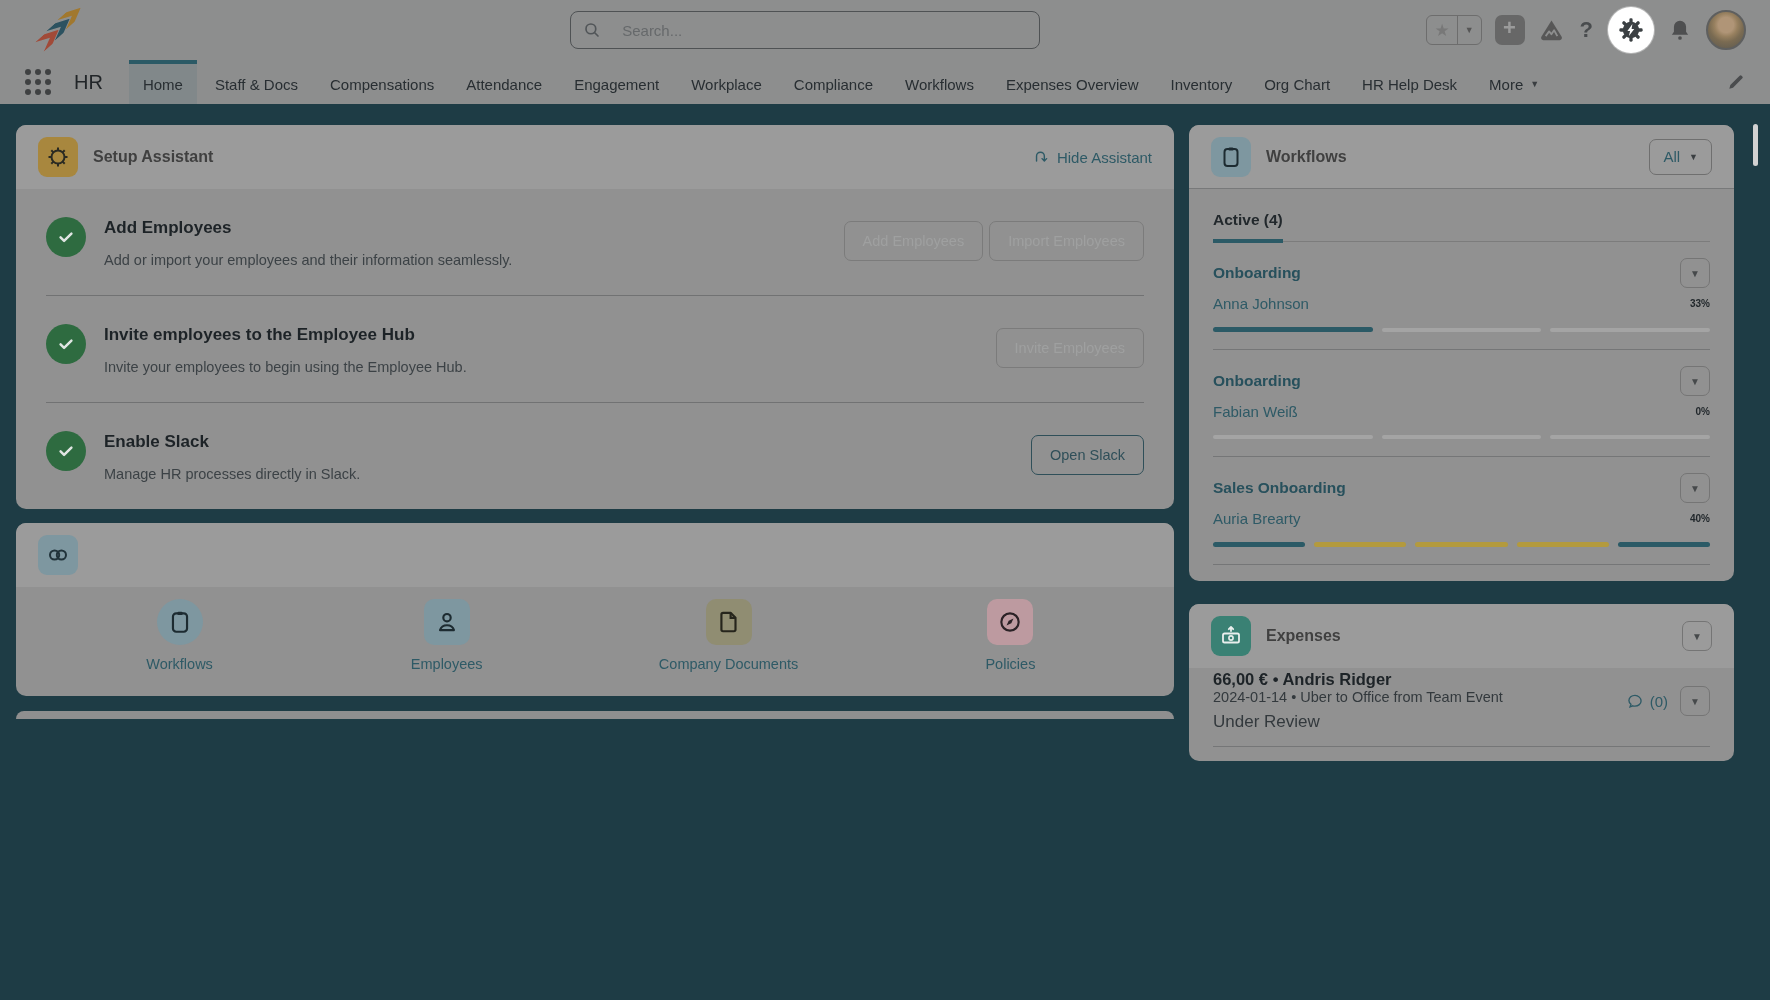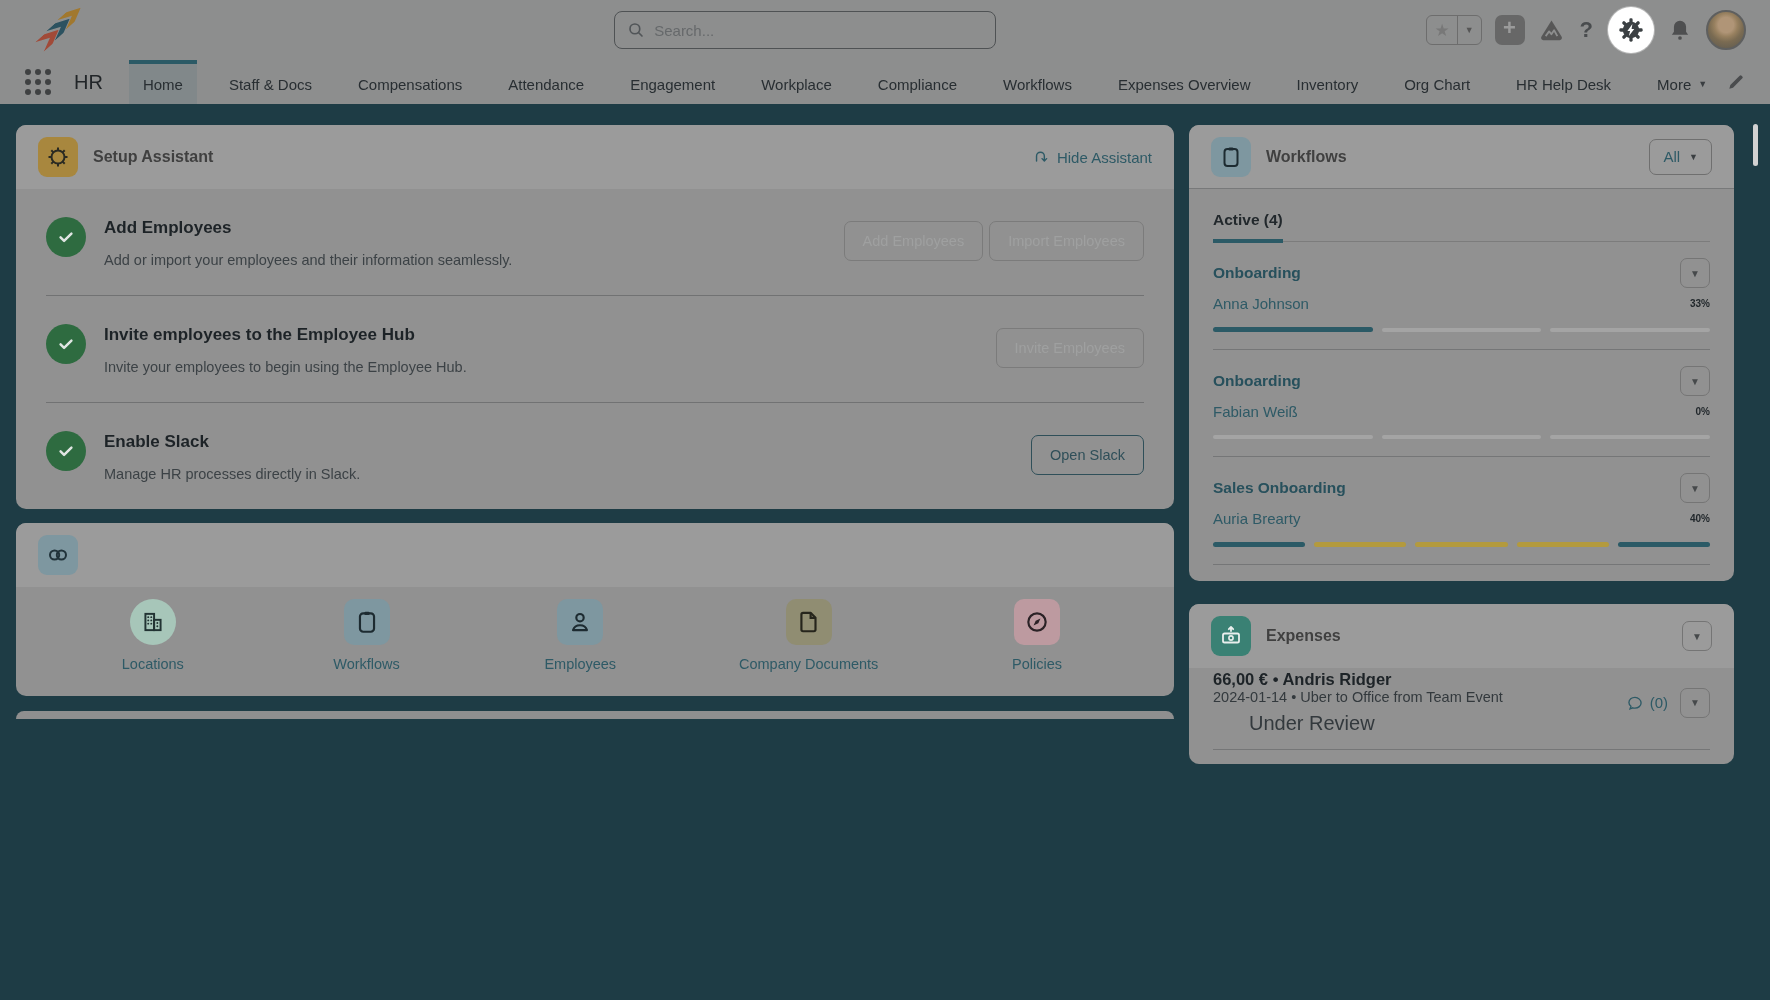--- a/index.html
+++ b/index.html
@@ -10,22 +10,22 @@
   .topbar { background:#8d8e8e; height:104px; display:flex; flex-direction:column; }
   .row1 { height:60px; display:flex; align-items:center; padding:0 24px; }
   .logo-wrap { width:160px; display:flex; align-items:flex-start; padding-left:14px; }
   .logo { position:relative; width:50px; height:42px; margin-top:2px; }
   .logo span { position:absolute; width:26px; height:13px;
     clip-path:polygon(0 0, 45% 0, 100% 50%, 45% 100%, 0 100%, 55% 50%); transform:rotate(-42deg); }
   .logo .l1 { background:#a1782e; left:20px; top:0; }
   .logo .l2 { background:#2c5260; left:9px;  top:11px; }
   .logo .l3 { background:#a14a38; left:-2px; top:22px; }
   .search-zone { flex:1; display:flex; justify-content:center; }
-  .search-box { width:382px; height:38px; border:1.5px solid #4f5254; border-radius:8px;
-    display:flex; align-items:center; padding:0 12px; gap:9px; background:transparent; }
+  .search-box { width:470px; height:38px; border:1.5px solid #4f5254; border-radius:8px;
+    display:flex; align-items:center; padding:0 12px; gap:21px; background:transparent; }
   .search-box svg { flex:0 0 auto; }
   .search-box input { border:none; outline:none; background:transparent; font-size:15px;
     color:#3c4145; width:100%; font-family:"Liberation Sans",sans-serif; }
   .search-box input::placeholder { color:#66696b; }
   .top-icons { display:flex; align-items:center; gap:13px; }
   .star-split { display:flex; border:1.5px solid #6d6d6d; border-radius:6px; height:30px; overflow:hidden; }
   .star-split .cell { display:flex; align-items:center; justify-content:center; padding:0 7px; }
   .star-split .cell.star { color:#787878; font-size:17px; }
   .star-split .cell.caret { border-left:1.5px solid #6d6d6d; color:#565656; font-size:9px; }
   .plus-btn { width:30px; height:30px; background:#676767; border-radius:7px; color:#9b9b9b;
@@ -35,21 +35,21 @@
   .spotlight { width:46px; height:46px; background:#ffffff; border-radius:50%;
     display:flex; align-items:center; justify-content:center; box-shadow:0 0 0 1px rgba(255,255,255,.35); }
   .avatar { width:40px; height:40px; border-radius:50%; border:2px solid #5e5f5f;
     background:radial-gradient(circle at 50% 36%, #b09577 0 26%, #97805f 40%, #7a6b52 58%, #595750 100%); }
 
   .row2 { height:44px; display:flex; align-items:stretch; padding:0 24px 0 18px; }
   .grid-icon { width:40px; display:grid; grid-template-columns:repeat(3,6px); grid-auto-rows:6px;
     gap:4px; align-content:center; justify-content:center; align-self:center; }
   .grid-icon i { background:#3f4142; border-radius:50%; }
   .brand { font-size:20px; color:#222629; align-self:center; margin:0 26px 0 16px; }
-  .tabs { display:flex; align-items:stretch; gap:18px; flex:1; }
+  .tabs { display:flex; align-items:stretch; gap:4px; flex:1; }
   .tab { display:flex; align-items:center; padding:0 14px; font-size:15px; color:#282e32;
     border-top:4px solid transparent; gap:7px; }
   .tab.active { background:#81888a; border-top-color:#2b5a66; font-weight:500; }
   .tab .caret { font-size:9px; color:#3a3e41; }
   .edit-nav { align-self:center; }
 
   
   .main { display:flex; gap:15px; padding:21px 0 0 16px; align-items:flex-start; }
   .col-left { width:1158px; display:flex; flex-direction:column; }
   .col-right { width:545px; display:flex; flex-direction:column; }
@@ -109,21 +109,21 @@
   .chev-box { width:30px; height:30px; border:1.5px solid #757575; border-radius:7px;
     display:flex; align-items:center; justify-content:center; color:#46494b; font-size:10px; flex:0 0 auto; }
 
   
   .expenses-panel { margin-top:23px; }
   .exp-body { padding:2px 24px 14px; }
   .exp-row { display:flex; align-items:center; border-bottom:1px solid rgba(70,73,75,.38); padding-bottom:14px; }
   .exp-text { flex:1; }
   .exp-amount { font-size:16.5px; font-weight:bold; color:#1d2327; }
   .exp-detail { font-size:14.5px; color:#33393d; margin-top:0; }
-  .exp-status { font-size:20px; color:#33393d; margin-top:7px;margin-left:36px; }
+  .exp-status { font-size:17px; color:#33393d; margin-top:7px; }
   .exp-controls { display:flex; align-items:center; gap:12px; }
   .comment-link { display:flex; align-items:center; gap:6px; color:#2e5a66; font-size:15px; }
 
   .scroll-thumb { position:absolute; right:12px; top:124px; width:5px; height:42px;
     background:#d2d2d2; border-radius:3px; }
 </style>
 </head>
 <body>
 
 <header class="topbar">
@@ -305,39 +305,20 @@
       <div class="panel-head">
         <div class="chip" style="background:#7e97a0;width:40px">
           <svg width="24" height="24" viewBox="0 0 24 24">
             <circle cx="8.6" cy="12" r="4.6" fill="none" stroke="#21333a" stroke-width="2"></circle>
             <circle cx="15.4" cy="12" r="4.6" fill="none" stroke="#21333a" stroke-width="2"></circle>
           </svg>
         </div>
       </div>
       <div class="sc-items">
         <div class="sc-item">
-          <div class="sc-chip" style="background: rgb(167, 198, 185);">
-            <svg width="26" height="26" viewBox="0 0 24 24">
-              <rect x="5" y="4.5" width="8" height="15" fill="none" stroke="#233" stroke-width="1.8"></rect>
-              <rect x="13" y="10" width="6" height="9.5" fill="none" stroke="#233" stroke-width="1.8"></rect>
-              <g fill="#233">
-                  <circle cx="7.6" cy="7.5" r=".9"></circle>
-                  <circle cx="10.4" cy="7.5" r=".9"></circle>
-                  <circle cx="7.6" cy="10.5" r=".9"></circle>
-                  <circle cx="10.4" cy="10.5" r=".9"></circle>
-                  <circle cx="7.6" cy="13.5" r=".9"></circle>
-                  <circle cx="10.4" cy="13.5" r=".9"></circle>
-                  <circle cx="16" cy="13" r=".9"></circle>
-                  <circle cx="16" cy="16" r=".9"></circle>
-                </g>
-            </svg>
-          </div>
-          <div class="sc-label">Locations</div>
-        </div>
-        <div class="sc-item">
           <div class="sc-chip" style="background: rgb(126, 151, 160);">
             <svg width="26" height="26" viewBox="0 0 24 24">
               <rect x="5.5" y="4" width="13" height="17" rx="3" fill="none" stroke="#1d2b31" stroke-width="2"></rect>
               <rect x="9.5" y="2.6" width="5" height="3" rx="1.2" fill="#1d2b31"></rect>
             </svg>
           </div>
           <div class="sc-label">Workflows</div>
         </div>
         <div class="sc-item">
           <div class="sc-chip" style="background: rgb(126, 151, 160);">

